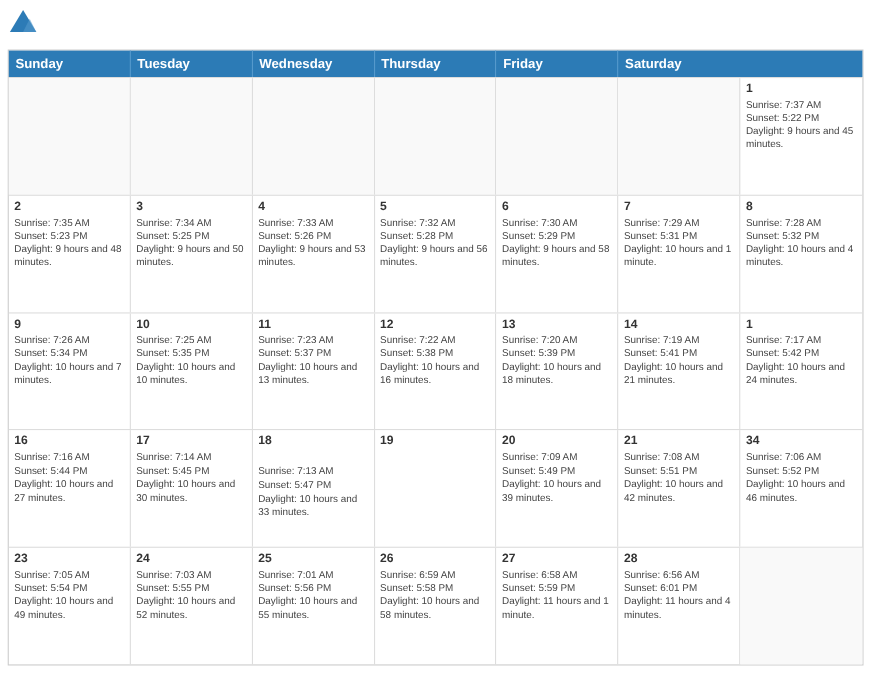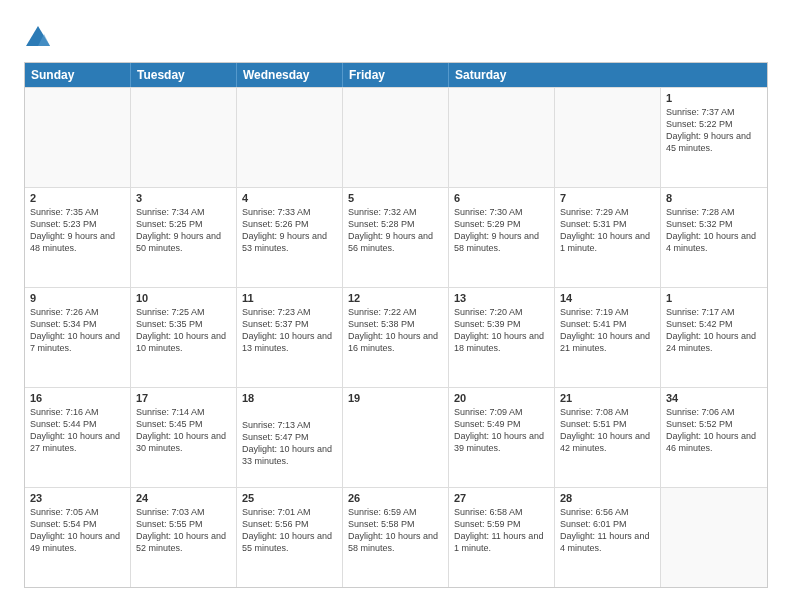--- a/index.html
+++ b/index.html
@@ -6,21 +6,21 @@
     body {
       font-family: Arial, sans-serif;
       background: #fff;
       width: 792px;
       height: 612px;
       overflow: hidden;
     }
     .page {
       width: 792px;
       height: 612px;
-      padding: 24px;
+      padding: 7px;
       display: flex;
       flex-direction: column;
     }
     .header {
       display: flex;
       justify-content: space-between;
       align-items: flex-start;
       margin-bottom: 10px;
     }
     .logo {
@@ -130,20 +130,21 @@
       <div class="month-title"></div>
       <div class="subtitle"></div>
     </div>
   </div>
 
   <div class="calendar">
     <div class="day-headers" id="day-headers-row">
         <div class="day-header">Sunday</div>
         <div class="day-header">Tuesday</div>
         <div class="day-header">Wednesday</div>
+        <div class="day-header">Thursday</div>
         <div class="day-header">Friday</div>
         <div class="day-header">Saturday</div>
       </div>
     <div class="calendar-body" id="calendar-body">
         <div class="week-row">
           <div class="day-cell empty"></div>
           <div class="day-cell empty"></div>
           <div class="day-cell empty"></div>
           <div class="day-cell empty"></div>
           <div class="day-cell empty"></div>

